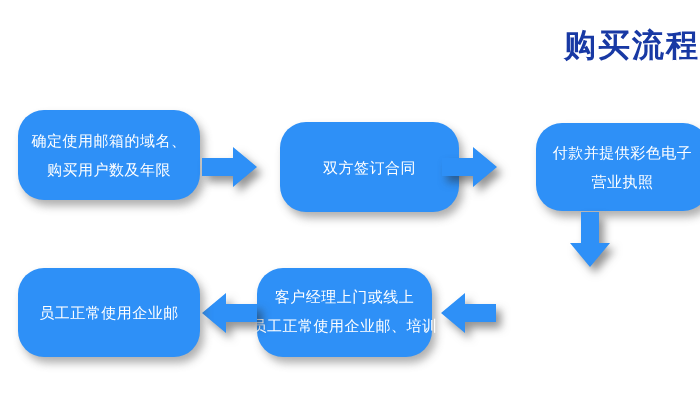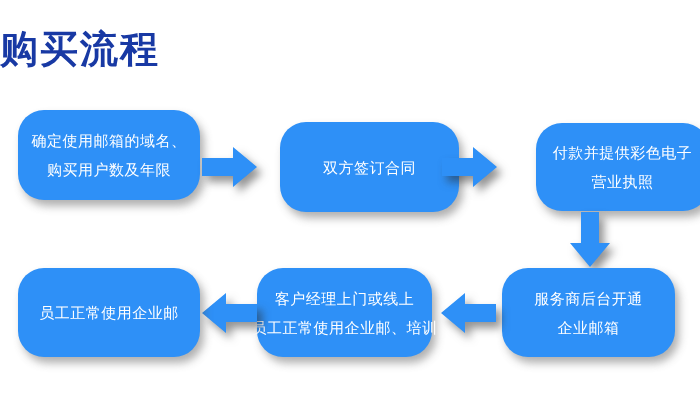--- a/index.html
+++ b/index.html
@@ -9,22 +9,22 @@
     height: 400px;
     background: var(--color-background, #ffffff);
     font-family: "Liberation Sans", "DejaVu Sans", sans-serif;
     overflow: hidden;
   }
   .page-title {
     position: absolute;
     top: 24px;
     left: 0;
     width: 700px;
-    text-align: left;
-    font-size: 38px;
+    text-align: right;
+    font-size: 32px;
     font-weight: bold;
     letter-spacing: 2px;
     color: var(--color-title, #1839A4);
   }
   .step {
     position: absolute;
     background: var(--color-box, #2E90F7);
     border-radius: 26px;
     box-shadow: 4px 6px 9px rgba(80, 80, 80, 0.45);
     color: var(--color-text, #ffffff);
@@ -37,21 +37,21 @@
     letter-spacing: 0.5px;
     text-align: center;
   }
   .step span { display: block; white-space: nowrap; }
   
   .step-1 { left: 18px;  top: 110px; width: 182px; height: 90px; }
   .step-2 { left: 258px; top: 122px; width: 179px; height: 90px; margin-left: 22px; }
   .step-3 { left: 500px; top: 123px; width: 173px; height: 88px; margin-left: 36px; }
   
   .step-4 { left: 502px; top: 268px; width: 173px; height: 89px; }
-  .step-5 { left: 257px; top: 268px; width: 175px; height: 89px; }
+  .step-5 { left: 257px; top: 268px; width: 175px; height: 89px; font-family: Liberation Mono, monospace; }
   .step-6 { left: 18px;  top: 268px; width: 182px; height: 89px; }
 
   .arrow {
     position: absolute;
     color: var(--color-box, #2E90F7);
     filter: drop-shadow(5px 6px 4px rgba(40, 40, 40, 0.5));
     line-height: 0;
   }
   .arrow svg { display: block; }
   .arrow-1 { left: 202px; top: 145px; }
@@ -93,24 +93,20 @@
     <span>付款并提供彩色电子</span>
     <span>营业执照</span>
   </div>
 
   <div class="arrow arrow-3">
     <svg width="44" height="55" viewBox="0 0 44 55">
       <polygon fill="currentColor" points="13,0 31,0 31,31 42,31 22,55 2,31 13,31"></polygon>
     </svg>
   </div>
 
-  <div class="step step-4">
-    <span>服务商后台开通</span>
-    <span>企业邮箱</span>
-  </div>
 
   <div class="arrow arrow-4 flip-x">
     <svg width="55" height="44" viewBox="0 0 55 44">
       <polygon fill="currentColor" points="0,13 31,13 31,2 55,22 31,42 31,31 0,31"></polygon>
     </svg>
   </div>
 
   <div class="step step-5">
     <span>客户经理上门或线上</span>
     <span>员工正常使用企业邮、培训</span>

